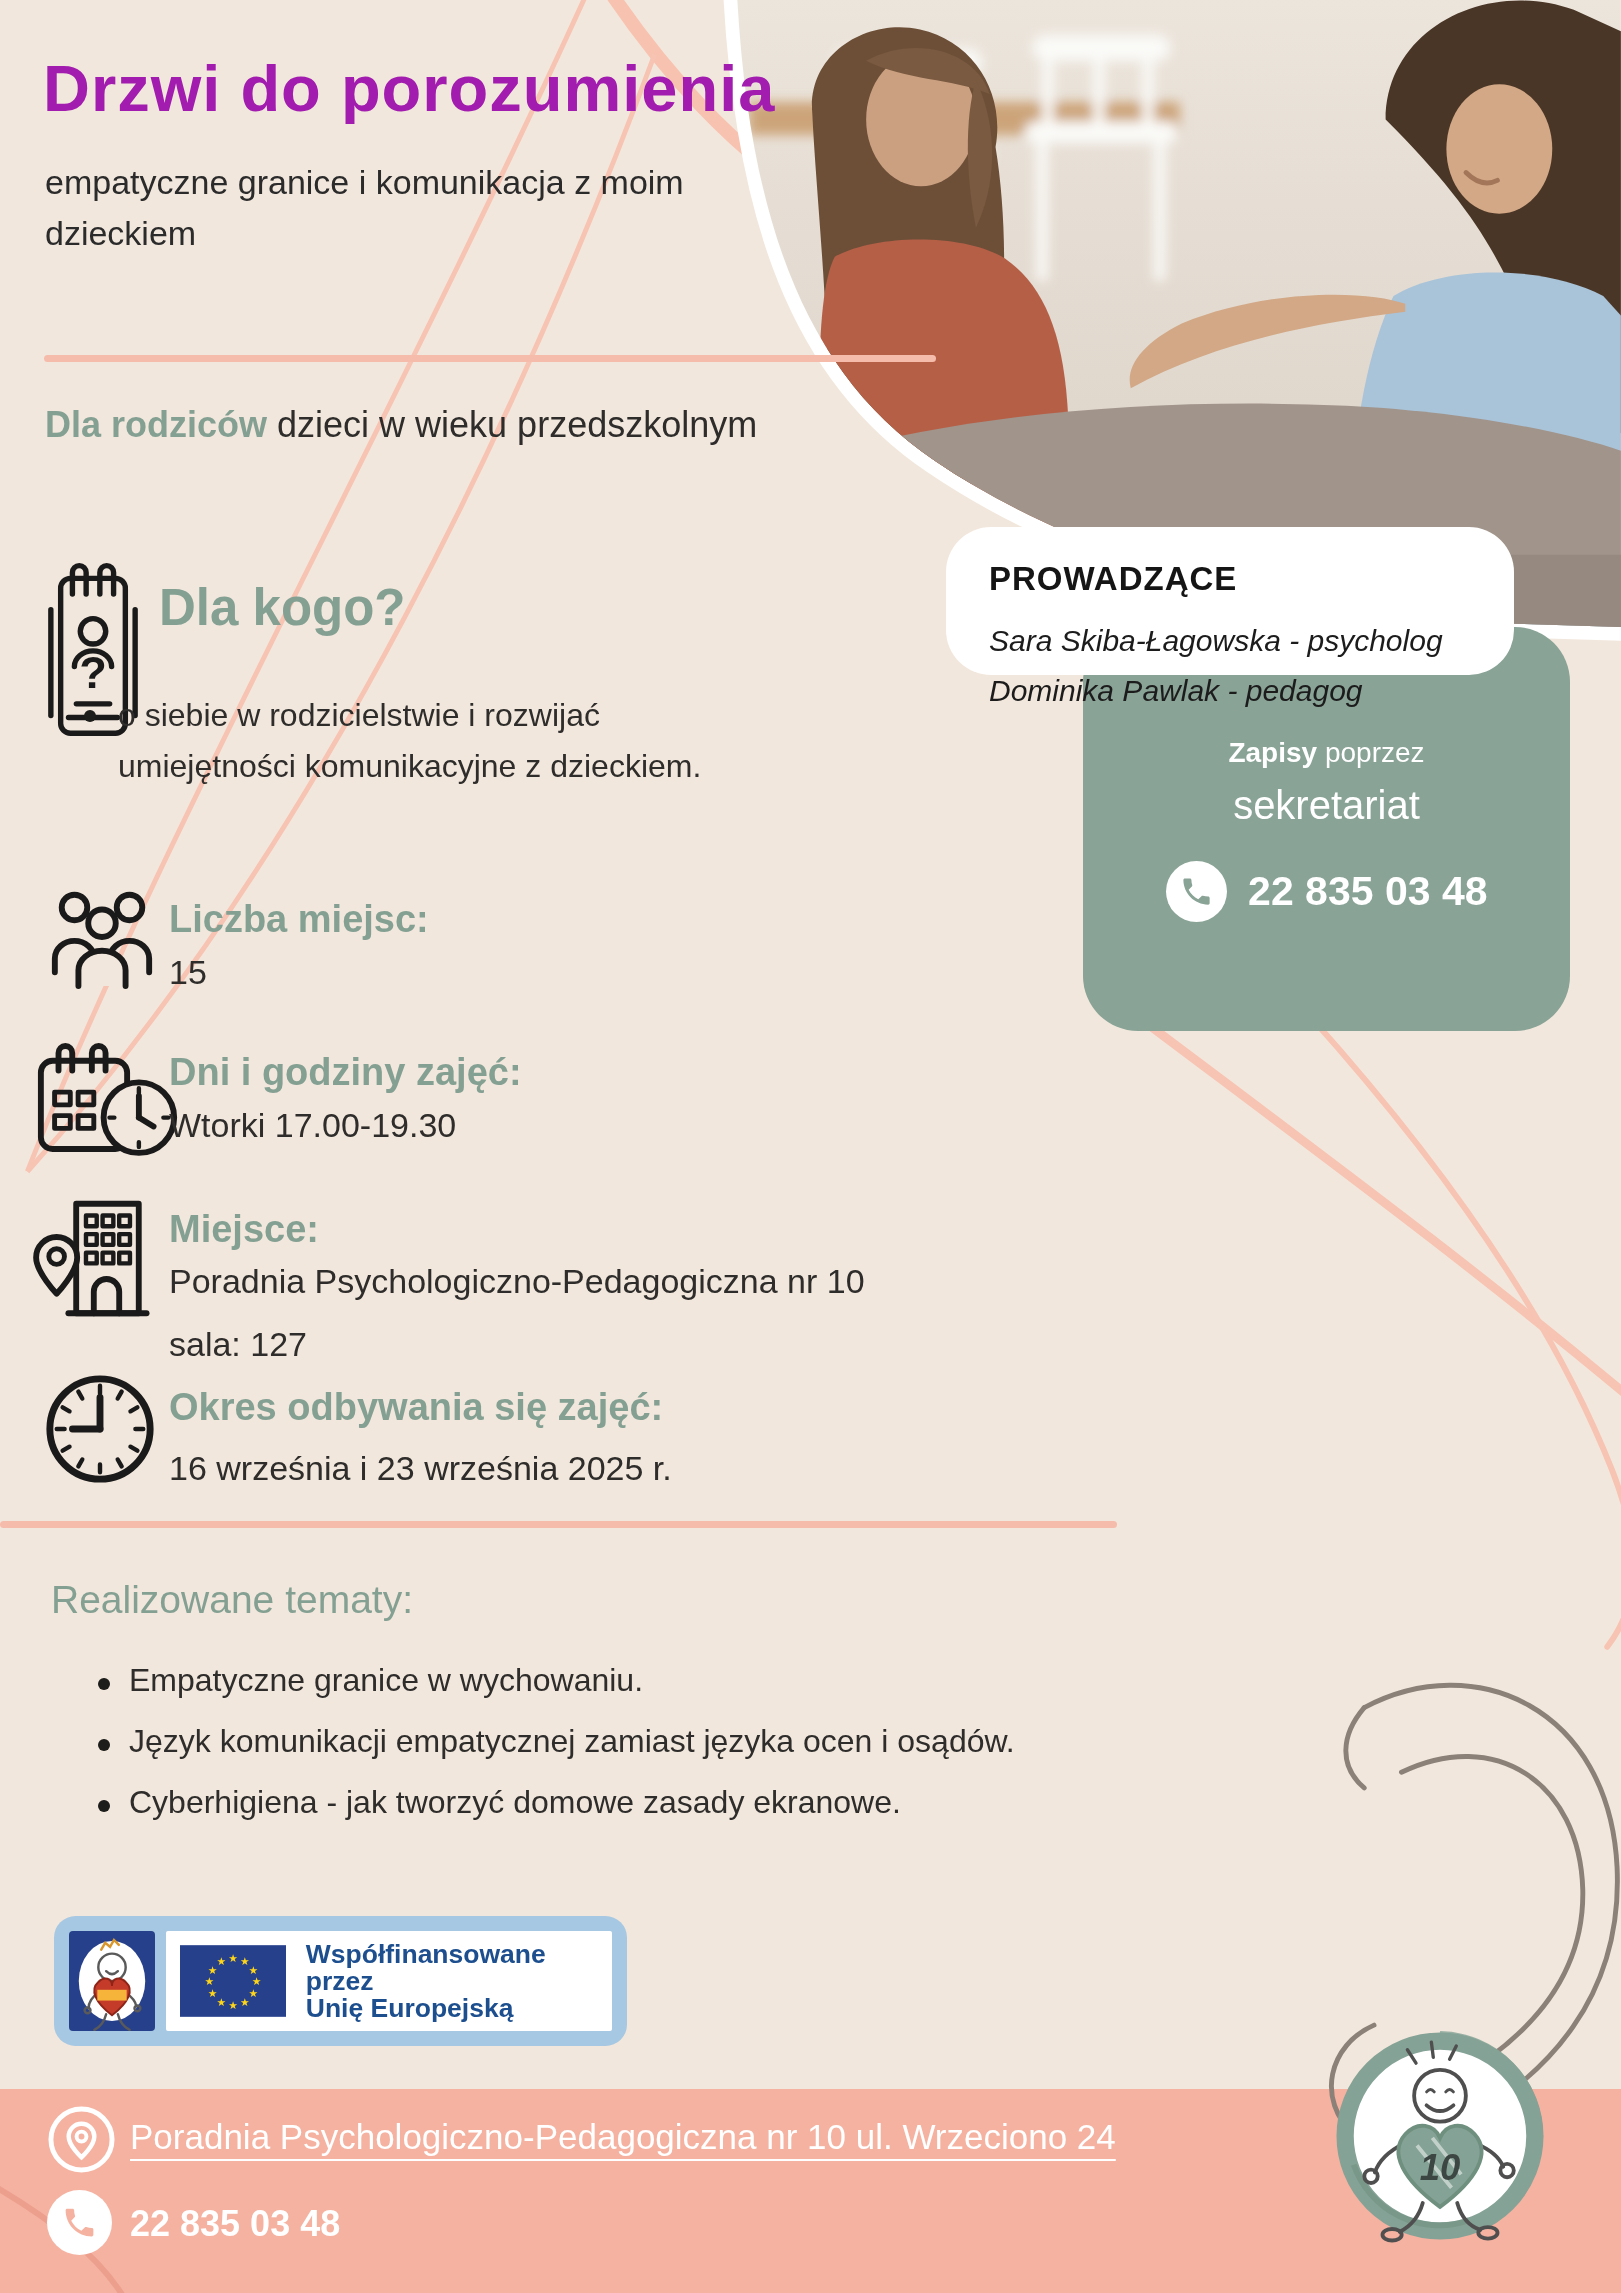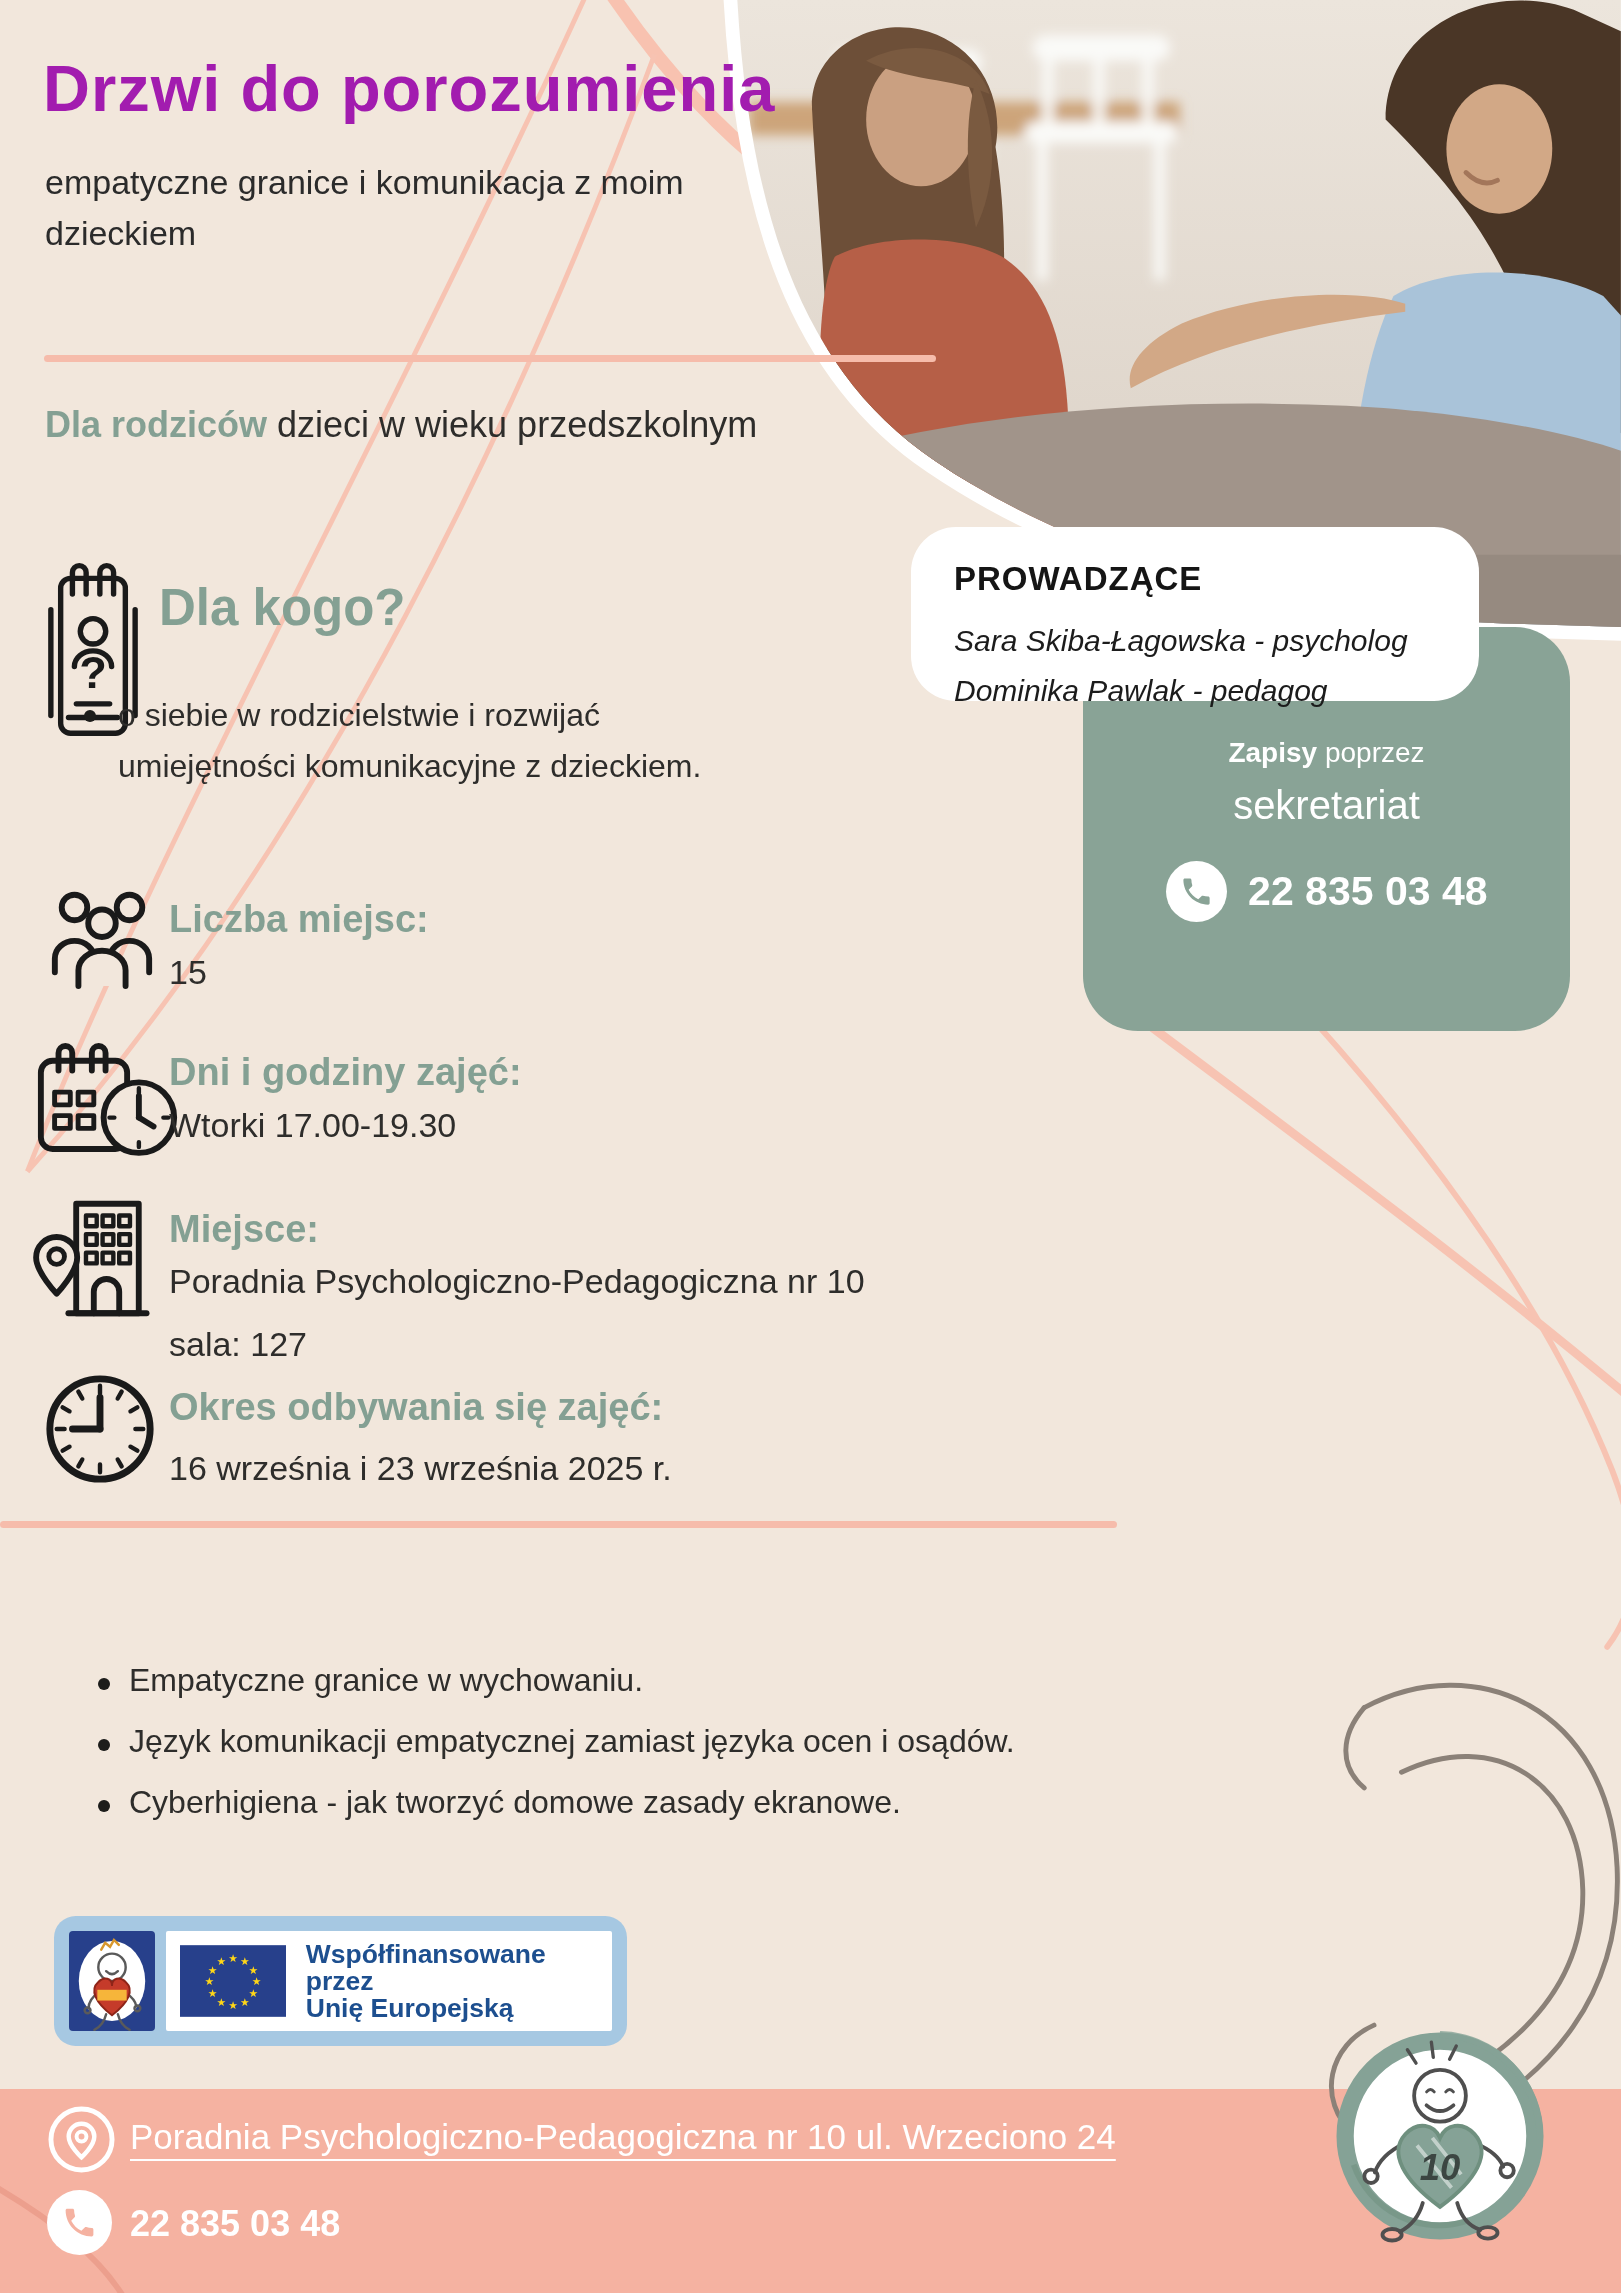--- a/index.html
+++ b/index.html
@@ -121,21 +121,21 @@
     <div class="phone-row">
       <span class="white-disc">
         <svg width="35" height="35" viewBox="0 0 24 24">
             <path fill="#89a396" d="M6.62 10.79c1.44 2.83 3.76 5.14 6.59 6.59l2.2-2.2c.27-.27.67-.36 1.02-.24 1.12.37 2.33.57 3.57.57.55 0 1 .45 1 1V20c0 .55-.45 1-1 1-9.39 0-17-7.61-17-17 0-.55.45-1 1-1h3.5c.55 0 1 .45 1 1 0 1.25.2 2.45.57 3.57.11.35.03.74-.25 1.02l-2.2 2.2z"></path>
           </svg>
       </span>
       <span class="phone-num">22 835 03 48</span>
     </div>
   </div>
 
-  <div class="abs card" style="left:911px;top:527px;width:568px;height:174px;">
+  <div class="abs card" style="left:946px;top:527px;width:568px;height:148px;">
     <h3>PROWADZĄCE</h3>
     <div class="names">
       <div>Sara Skiba-Łagowska - psycholog</div>
       <div>Dominika Pawlak - pedagog</div>
     </div>
   </div>
 
   <div class="abs title" style="left:43px;top:51px;">Drzwi do porozumienia</div>
   <div class="abs subtitle" style="left:45px;top:157px;">
     <div>empatyczne granice i komunikacja z moim</div>
@@ -221,20 +221,21 @@
       <path d="M82,22 l-4,7 M98,38 l-7,4 M98,82 l-7,-4 M82,98 l-4,-7 M38,98 l4,-7 M22,82 l7,-4 M22,38 l7,4 M38,22 l4,7"></path>
     </g>
     <path d="M60,60 V28"></path>
       <path d="M60,60 H32"></path>
   </svg>
   <div class="abs label" style="left:169px;top:1386px;">Okres odbywania się zajęć:</div>
   <div class="abs value" style="left:169px;top:1449px;">16 września i 23 września 2025 r.</div>
 
   <div class="abs divider" style="left:0;top:1521px;width:1117px;"></div>
 
+  <div class="abs topics-head" style="left:51px;top:1578px;">Realizowane tematy:</div>
   <div class="abs dot" style="left:98px;top:1678px;"></div>
   <div class="abs topic" style="left:129px;top:1662px;">Empatyczne granice w wychowaniu.</div>
   <div class="abs dot" style="left:98px;top:1739px;"></div>
   <div class="abs topic" style="left:129px;top:1723px;">Język komunikacji empatycznej zamiast języka ocen i osądów.</div>
   <div class="abs dot" style="left:98px;top:1800px;"></div>
   <div class="abs topic" style="left:129px;top:1784px;">Cyberhigiena - jak tworzyć domowe zasady ekranowe.</div>
 
   <div class="abs eu-box" style="left:54px;top:1916px;width:573px;height:130px;">
     <div class="eu-tile">
       <svg width="86" height="100" viewBox="0 0 88 102">

